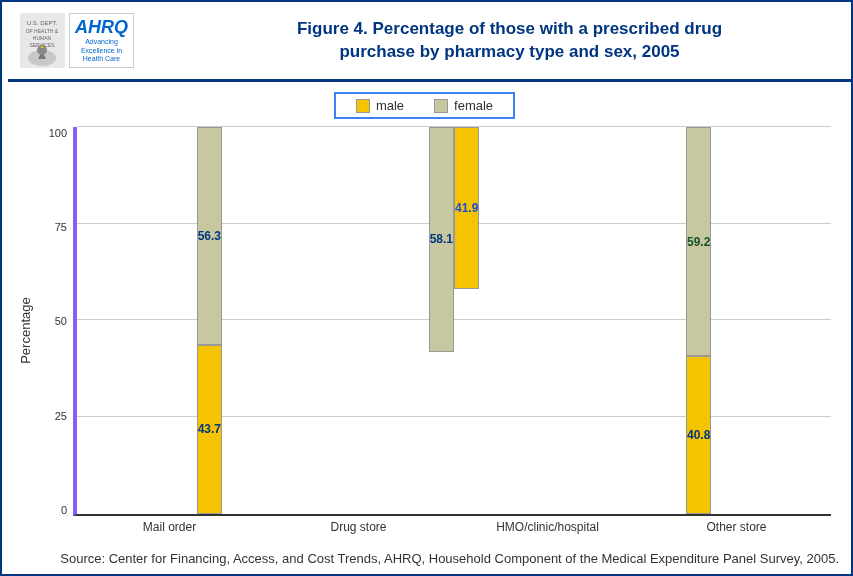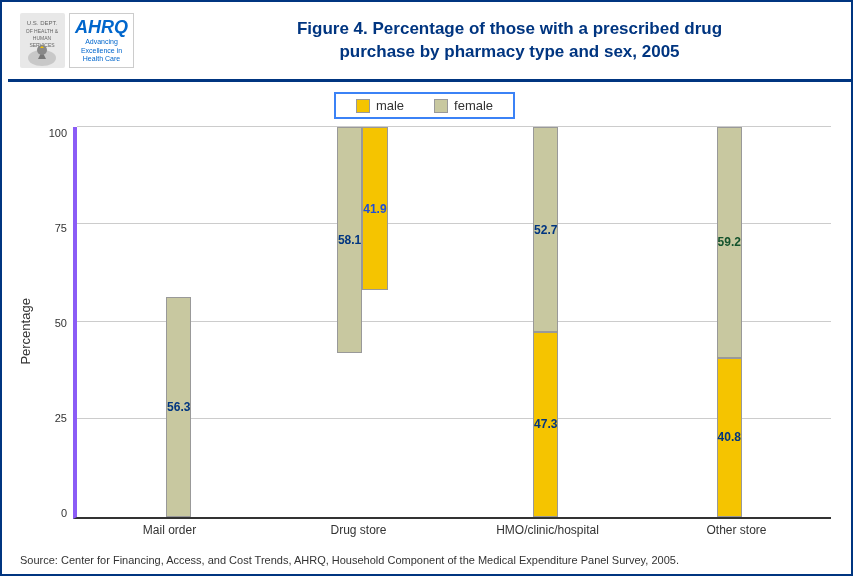--- a/index.html
+++ b/index.html
@@ -174,24 +174,25 @@
       padding-left: 32px;
       margin-top: 4px;
     }
     .x-label {
       flex: 1;
       text-align: center;
       font-size: 12px;
       color: #333;
     }
     .source-text {
-      font-size: 11px;
+      font-size: 13px;
       color: #333;
       padding: 6px 12px;
       line-height: 1.4;
+      text-align: right;
     }
   </style>
 </head>
 <body>
 
 <div class="container">
 
   <div class="header">
     <div class="logo-area">
 
@@ -259,47 +260,39 @@
                 <div class="gridline" style="bottom:75%;"></div>
                 <div class="gridline" style="bottom:100%;"></div>
               </div>
 
             <div class="bar-group">
                   <div style="display: flex; flex-direction: column; height: 100%; align-items: stretch;">
                     <div style="flex: 1 1 0%;"></div>
                     <div style="background: rgb(200, 200, 160); border: 1px solid rgb(153, 153, 153); height: 56.3%; position: relative; display: flex; align-items: center; justify-content: center;">
                       <span style="font-size: 12px; font-weight: bold; color: rgb(0, 53, 128);">56.3</span>
                     </div>
+                    <div style="background: rgb(245, 196, 0); border: 1px solid rgb(153, 153, 153); height: 43.7%; position: relative; display: flex; align-items: center; justify-content: center;">
+                      <span style="font-size: 12px; font-weight: bold; color: rgb(0, 53, 128);">43.7</span>
+                    </div>
                   </div>
                 </div>
                 <div class="bar-group">
                   <div style="display: flex; flex-direction: row; height: 100%; align-items: stretch;">
                     <div style="flex: 1 1 0%;"></div>
                     <div style="background: rgb(200, 200, 160); border: 1px solid rgb(153, 153, 153); height: 58.1%; position: relative; display: flex; align-items: center; justify-content: center;">
                       <span style="font-size: 12px; font-weight: bold; color: rgb(0, 53, 128);">58.1</span>
                     </div>
                     <div style="background: rgb(245, 196, 0); border: 1px solid rgb(153, 153, 153); height: 41.9%; position: relative; display: flex; align-items: center; justify-content: center;">
                       <span style="font-size: 12px; font-weight: bold; color: #1d4ed8;">41.9</span>
                     </div>
                   </div>
                 </div>
                 <div class="bar-group">
                   <div style="display: flex; flex-direction: column; height: 100%; align-items: stretch;">
                     <div style="flex: 1 1 0%;"></div>
-                    <div style="background: rgb(200, 200, 160); border: 1px solid rgb(153, 153, 153); height: 52.7%; position: relative; display: flex; align-items: center; justify-content: center;">
-                      <span style="font-size: 12px; font-weight: bold; color: rgb(0, 53, 128);">52.7</span>
-                    </div>
-                    <div style="background: rgb(245, 196, 0); border: 1px solid rgb(153, 153, 153); height: 47.3%; position: relative; display: flex; align-items: center; justify-content: center;">
-                      <span style="font-size: 12px; font-weight: bold; color: rgb(0, 53, 128);">47.3</span>
-                    </div>
-                  </div>
-                </div>
-                <div class="bar-group">
-                  <div style="display: flex; flex-direction: column; height: 100%; align-items: stretch;">
-                    <div style="flex: 1 1 0%;"></div>
                     <div style="background: rgb(200, 200, 160); border: 1px solid rgb(153, 153, 153); height: 59.2%; position: relative; display: flex; align-items: center; justify-content: center;">
                       <span style="font-size: 12px; font-weight: bold; color: #14532d;">59.2</span>
                     </div>
                     <div style="background: rgb(245, 196, 0); border: 1px solid rgb(153, 153, 153); height: 40.8%; position: relative; display: flex; align-items: center; justify-content: center;">
                       <span style="font-size: 12px; font-weight: bold; color: rgb(0, 53, 128);">40.8</span>
                     </div>
                   </div>
                 </div>
               </div>
           </div>

